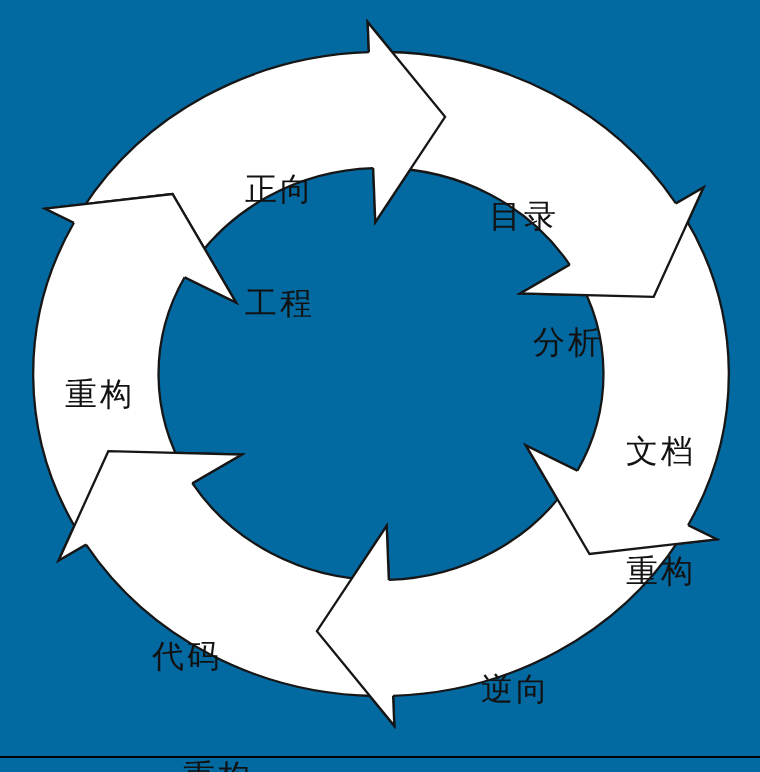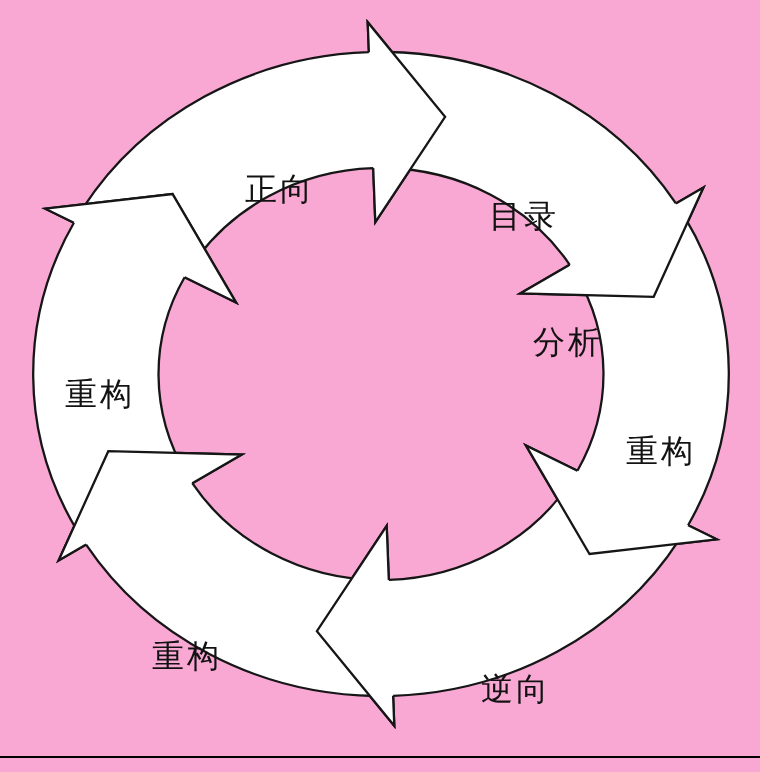--- a/index.html
+++ b/index.html
@@ -4,21 +4,21 @@
 <style>
   html, body {
     margin: 0;
     padding: 0;
     background: #ffffff;
   }
   #stage {
     position: relative;
     width: 760px;
     height: 772px;
-    background: #f9a8d4;
+    background: #0369a1;
     overflow: hidden;
     font-family: "DejaVu Serif", "Liberation Serif", serif;
   }
   #cycle-svg {
     position: absolute;
     left: 0;
     top: 0;
   }
   .label-step {
     position: absolute;
@@ -70,37 +70,40 @@
       <path d="M394.3 725.8 L316.9 631.2 L386.7 525.9 Z" fill="#ffffff" stroke="none" stroke-width="2.3" stroke-linejoin="miter"></path>
       <path d="M393.1 695.8 L394.3 725.8 L316.9 631.2 L386.7 525.9 L388.8 579.9" fill="none" stroke="#161616" stroke-width="2.3" stroke-linejoin="miter"></path>
       <path d="M58.6 560.5 L108.3 451.2 L241.8 454.5 Z" fill="#ffffff" stroke="none" stroke-width="2.3" stroke-linejoin="miter"></path>
       <path d="M86.1 544.6 L58.6 560.5 L108.3 451.2 L241.8 454.5 L192.3 483.2" fill="none" stroke="#161616" stroke-width="2.3" stroke-linejoin="miter"></path>
       <path d="M45.3 208.7 L172.5 194.0 L236.1 302.6 Z" fill="#ffffff" stroke="none" stroke-width="2.3" stroke-linejoin="miter"></path>
       <path d="M73.9 222.8 L45.3 208.7 L172.5 194.0 L236.1 302.6 L184.6 277.3" fill="none" stroke="#161616" stroke-width="2.3" stroke-linejoin="miter"></path>
     </svg>
 
   <div class="label-step" id="step-0">
     <div class="line">正向</div>
+    <div class="line">工程</div>
   </div>
 
   <div class="label-step" id="step-1">
     <div class="line">目录</div>
     <div class="line">分析</div>
   </div>
 
   <div class="label-step" id="step-2">
+    <div class="line">文档</div>
     <div class="line">重构</div>
   </div>
 
   <div class="label-step" id="step-3">
     <div class="line">逆向</div>
     
   </div>
 
   <div class="label-step" id="step-4">
+    <div class="line">代码</div>
     <div class="line">重构</div>
   </div>
 
   <div class="label-step" id="step-5">
     <div class="line">重构</div>
   </div>
 
   <div id="bottom-rule"></div>
 </div>
 

